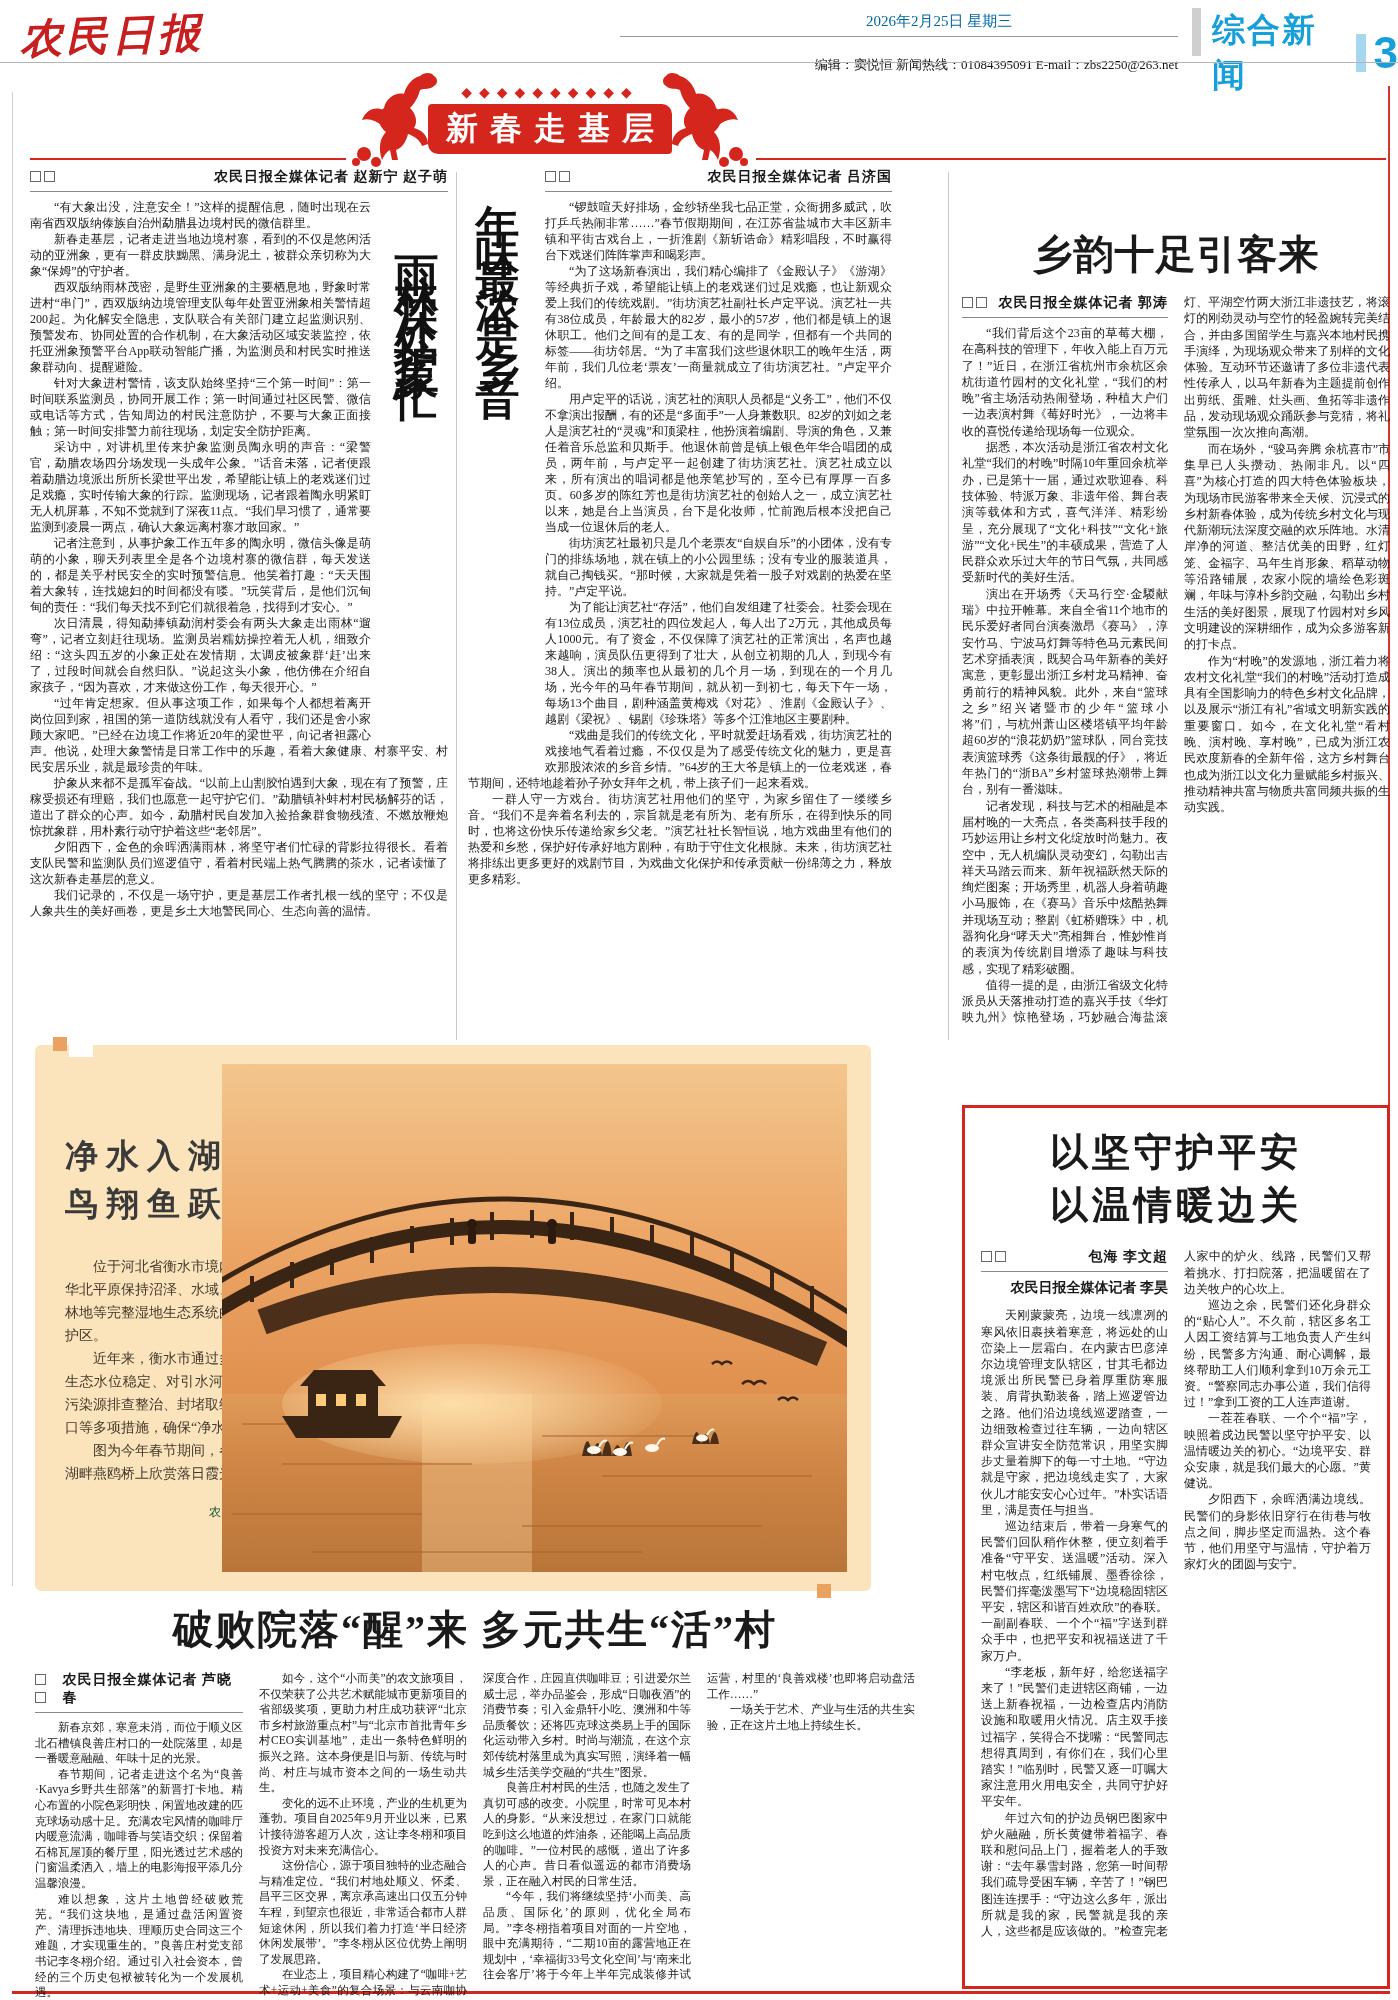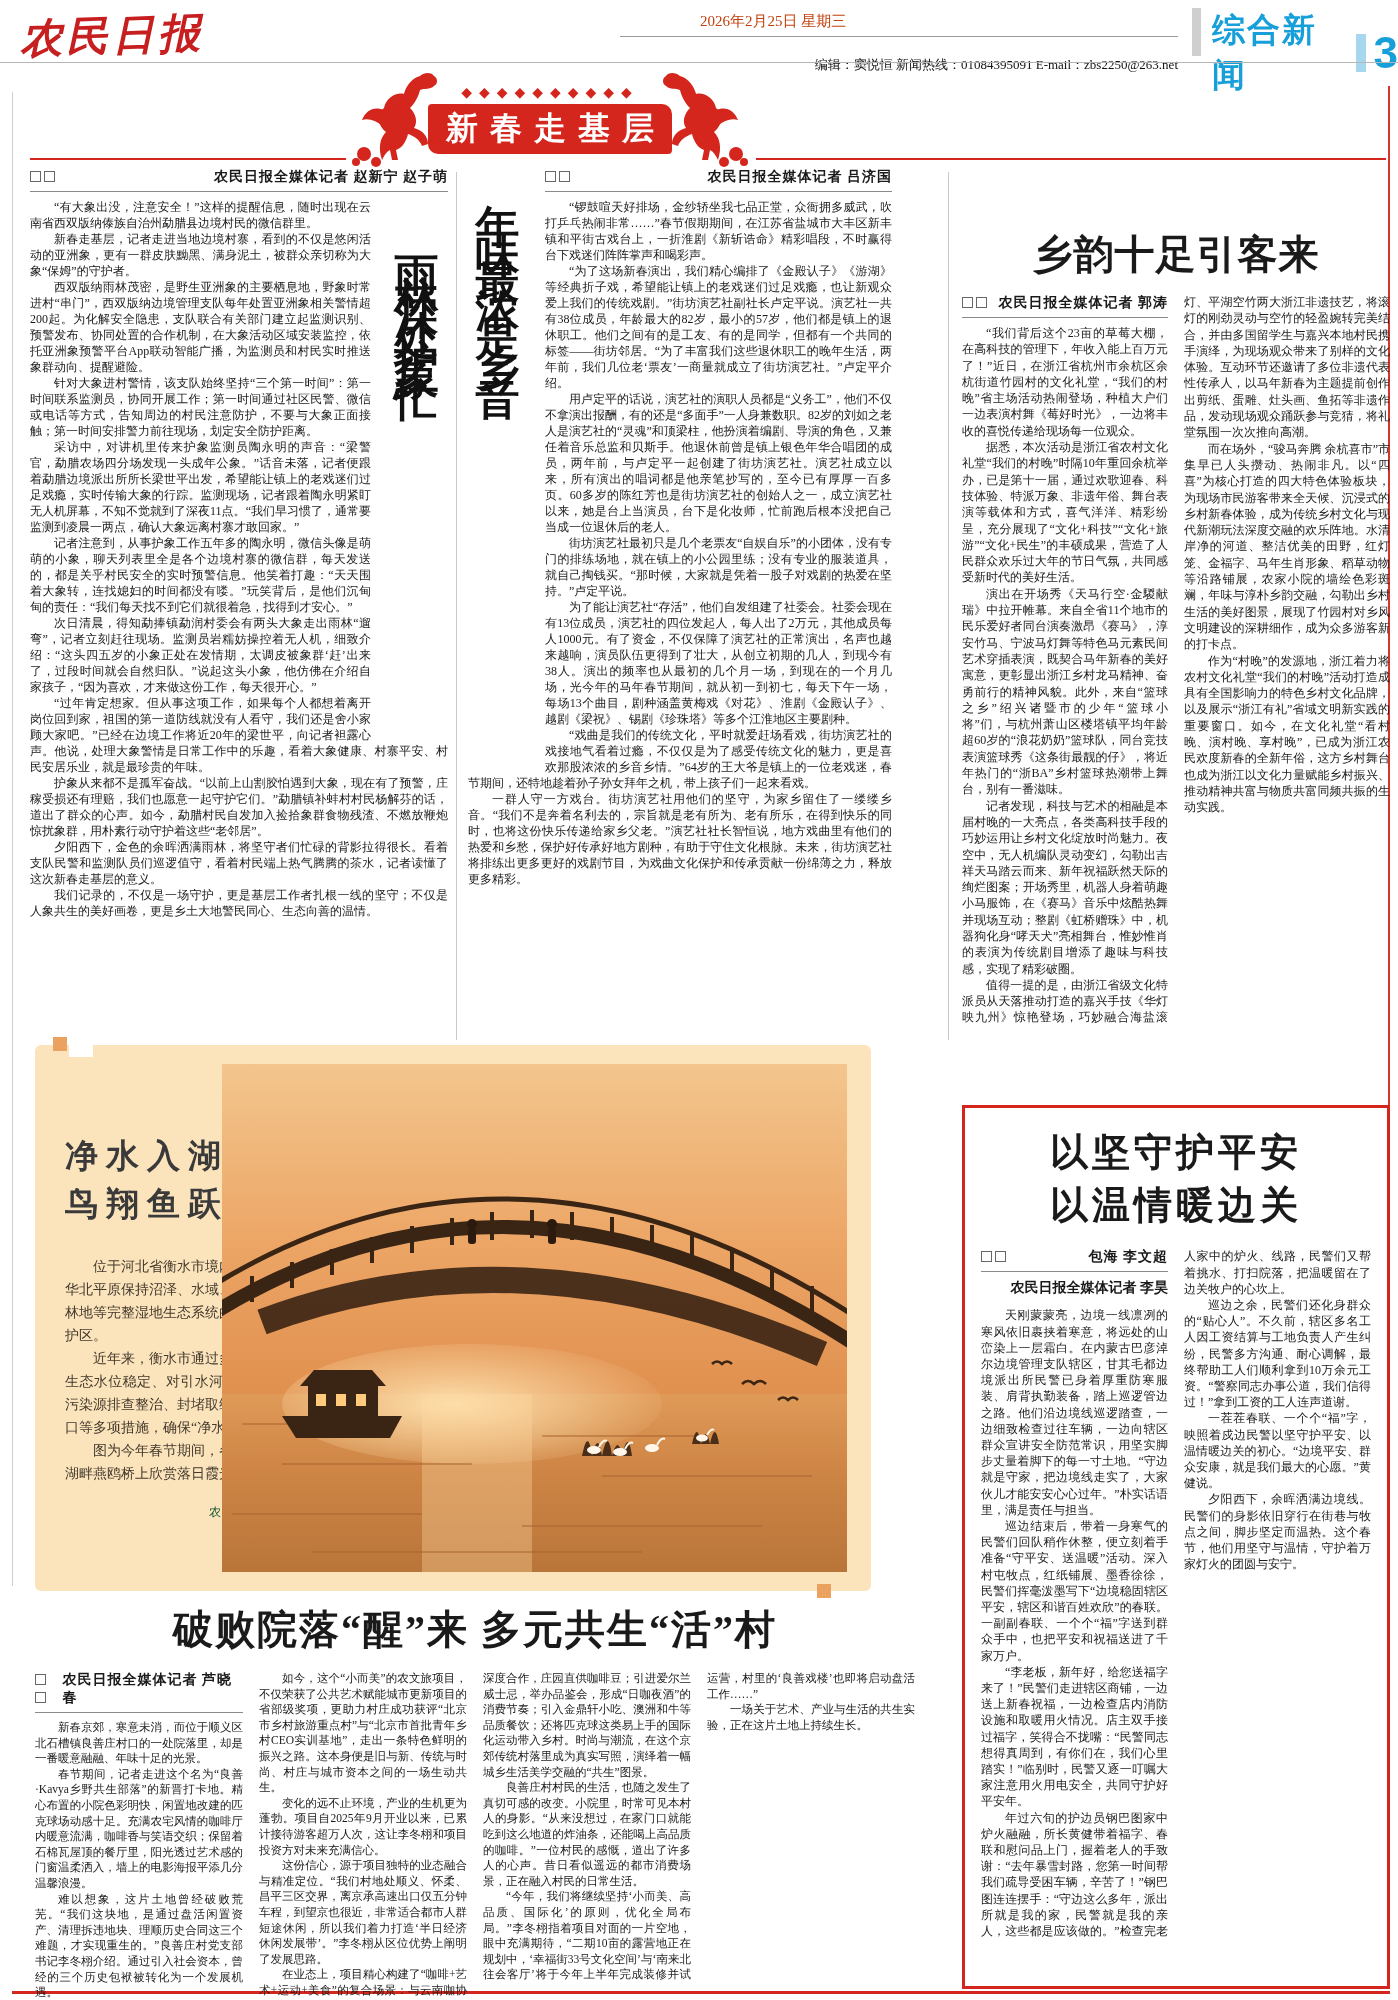--- a/index.html
+++ b/index.html
@@ -2,21 +2,21 @@
 <html><head>
 <meta charset="utf-8">
 <style>
   html,body{margin:0;padding:0;background:#e8e8e8;}
   .page{position:relative;width:1398px;height:2000px;background:#ffffff;margin:0 auto;
         font-family:"Liberation Serif","DejaVu Serif",serif;color:#1a1a1a;overflow:hidden;}
 
   
   .masthead{position:absolute;left:20px;top:8px;font-size:42px;font-weight:700;color:#c71f1f;
             font-style:italic;transform:rotate(-2deg);letter-spacing:4px;}
-  .date-line{position:absolute;left:700px;top:12px;width:478px;text-align:left;font-size:15px;color:#c2410c;}
+  .date-line{position:absolute;left:700px;top:12px;width:478px;text-align:center;font-size:15px;color:#0369a1;}
   .editor-line{position:absolute;left:620px;top:36px;width:558px;text-align:right;font-size:13px;color:#111;
                border-top:1px solid #999;padding-top:19px;}
   .hdr-bar{position:absolute;left:1192px;top:8px;width:9px;height:48px;background:#cfcfcf;}
   .section-block{position:absolute;left:1212px;top:8px;display:flex;align-items:center;gap:8px;}
   .section-name{font-size:33px;font-weight:800;color:#169fd9;letter-spacing:2px;font-family:"Liberation Sans",sans-serif;}
   .section-bar{width:10px;height:38px;background:#a6d7ef;}
   .page-num{font-size:44px;font-weight:800;color:#169fd9;font-family:"Liberation Sans",sans-serif;}
   .header-rule{position:absolute;left:0;top:62px;width:1398px;height:1px;background:#b5b5b5;}
 
   

